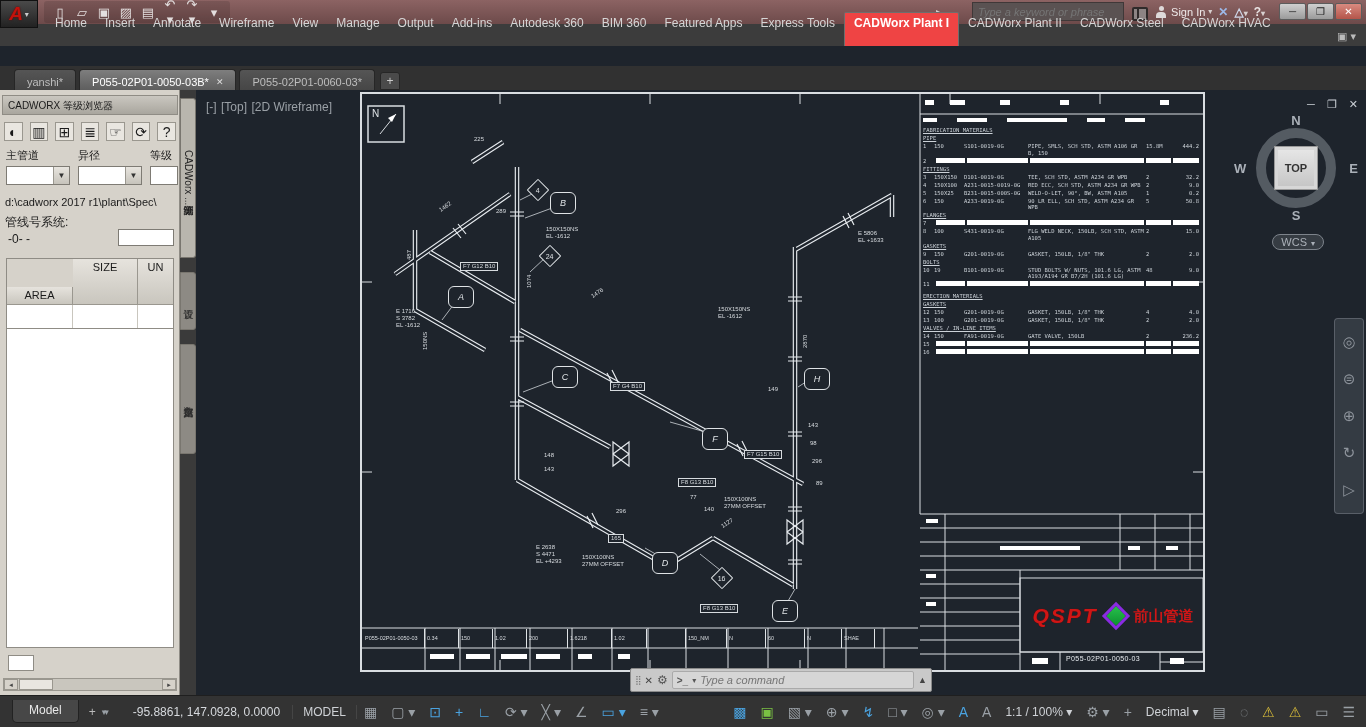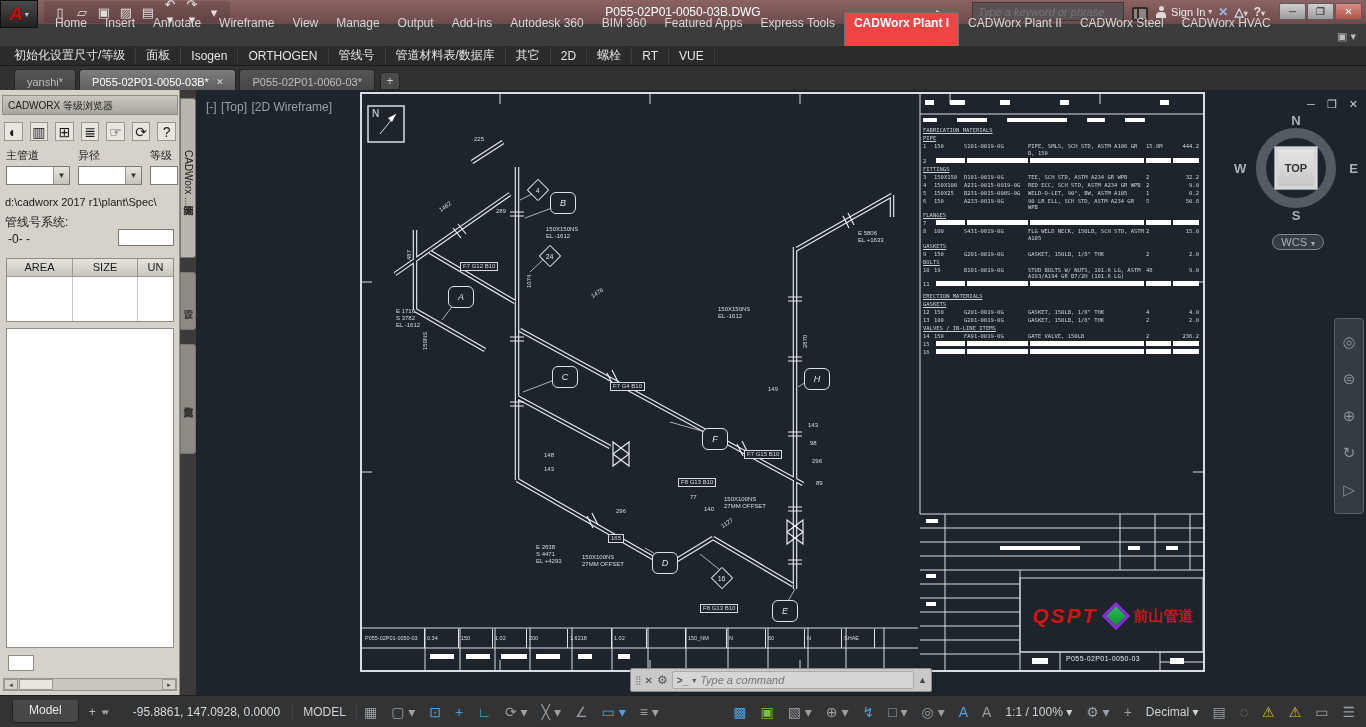--- a/index.html
+++ b/index.html
@@ -75,21 +75,21 @@
   .sel .arrow { width:16px; background:linear-gradient(#e8e5df,#c6c3bb); border-left:1px solid #9a978f;
     text-align:center; font-size:8px; line-height:17px; color:#333; }
   .pal-path { position:absolute; left:5px; top:106px; font-size:11px; }
   .pal-sys { position:absolute; left:5px; top:124px; font-size:12px; }
   .pal-line { position:absolute; left:8px; top:142px; font-size:12px; }
   .pal-input { position:absolute; left:118px; top:139px; width:56px; height:17px; background:#fff; border:1px solid #7e7b74; }
   .pal-table { position:absolute; left:6px; top:168px; width:168px; border:1px solid #8f8c85; }
   .pal-th { display:flex; background:#d6d2ca; }
   .pal-th div { padding:2px 0 3px; text-align:center; font-size:11px;
     border-right:1px solid #9a978f; border-bottom:1px solid #9a978f; background:linear-gradient(#e6e3dd,#c9c6be); }
-  .pal-th div:nth-child(1){width:66px;} .pal-th div:nth-child(2){width:65px;} .pal-th div:nth-child(3){width:35px; border-right:none;}
+  .pal-th div:nth-child(1){width:66px;margin-top:28px;} .pal-th div:nth-child(2){width:65px;} .pal-th div:nth-child(3){width:35px; border-right:none;}
   .pal-tb { height:44px; background:#fff; display:flex; }
   .pal-tb div { border-right:1px solid #c9c6be; } 
   .pal-tb div:nth-child(1){width:66px;} .pal-tb div:nth-child(2){width:65px;} .pal-tb div:nth-child(3){width:35px; border-right:none;}
   .pal-list { position:absolute; left:6px; top:238px; width:168px; height:320px; background:#fff; border:1px solid #8f8c85; }
   .pal-box { position:absolute; left:8px; top:565px; width:26px; height:16px; background:#fff; border:1px solid #8f8c85; }
   .pal-hscroll { position:absolute; left:3px; top:588px; width:174px; height:13px; background:#c9c6be; border:1px solid #9a978f; display:flex; }
   .pal-hscroll .ar { width:14px; background:#d6d2ca; border:1px solid #9a978f; font-size:7px; line-height:10px; text-align:center; color:#444; }
   .pal-hscroll .thumb { width:34px; background:#e9e6e0; border:1px solid #9a978f; margin-left:1px; }
   .pal-hscroll .sp { flex:1; }
   .pal-tabs { position:absolute; left:180px; top:90px; width:16px; height:605px; background:#3a3a3a; }
@@ -207,21 +207,20 @@
     <div class="qat">
       <span class="qi">▯</span>
         <span class="qi">▱</span>
         <span class="qi">▣</span>
         <span class="qi">▨</span>
         <span class="qi">▤</span>
         <span class="qi">↶ ▾</span>
         <span class="qi">↷ ▾</span>
         <span class="qi">▾</span>
     </div>
-    <div class="doc-title">P055-02P01-0050-03B.DWG</div>
     <div class="tb-right">
       <span class="ddsm">▸</span>
       <div class="searchbox">
         <input placeholder="Type a keyword or phrase" style="">
       </div>
       <span class="binoc"></span>
       <span class="signin">
         <span class="person"></span>
         <span>Sign In</span>
         <span class="ddsm">▾</span>
@@ -250,33 +249,20 @@
       <span class="rtab">BIM 360</span>
       <span class="rtab">Featured Apps</span>
       <span class="rtab">Express Tools</span>
       <span class="rtab active">CADWorx Plant I</span>
       <span class="rtab">CADWorx Plant II</span>
       <span class="rtab">CADWorx Steel</span>
       <span class="rtab">CADWorx HVAC</span>
     <span class="rtab-end">▣ ▾</span>
   </div>
 
-  <div class="ribbonpanels">
-    <span class="rpanel">初始化设置尺寸/等级</span>
-      <span class="rpanel">面板</span>
-      <span class="rpanel">Isogen</span>
-      <span class="rpanel">ORTHOGEN</span>
-      <span class="rpanel">管线号</span>
-      <span class="rpanel">管道材料表/数据库</span>
-      <span class="rpanel">其它</span>
-      <span class="rpanel">2D</span>
-      <span class="rpanel">螺栓</span>
-      <span class="rpanel">RT</span>
-      <span class="rpanel">VUE</span>
-  </div>
 
   <div class="filetabs">
     <span class="ftab">
         <span>yanshi*</span>
 
       </span>
       <span class="ftab active">
         <span>P055-02P01-0050-03B*</span>
         <span class="close">✕</span>
       </span>

